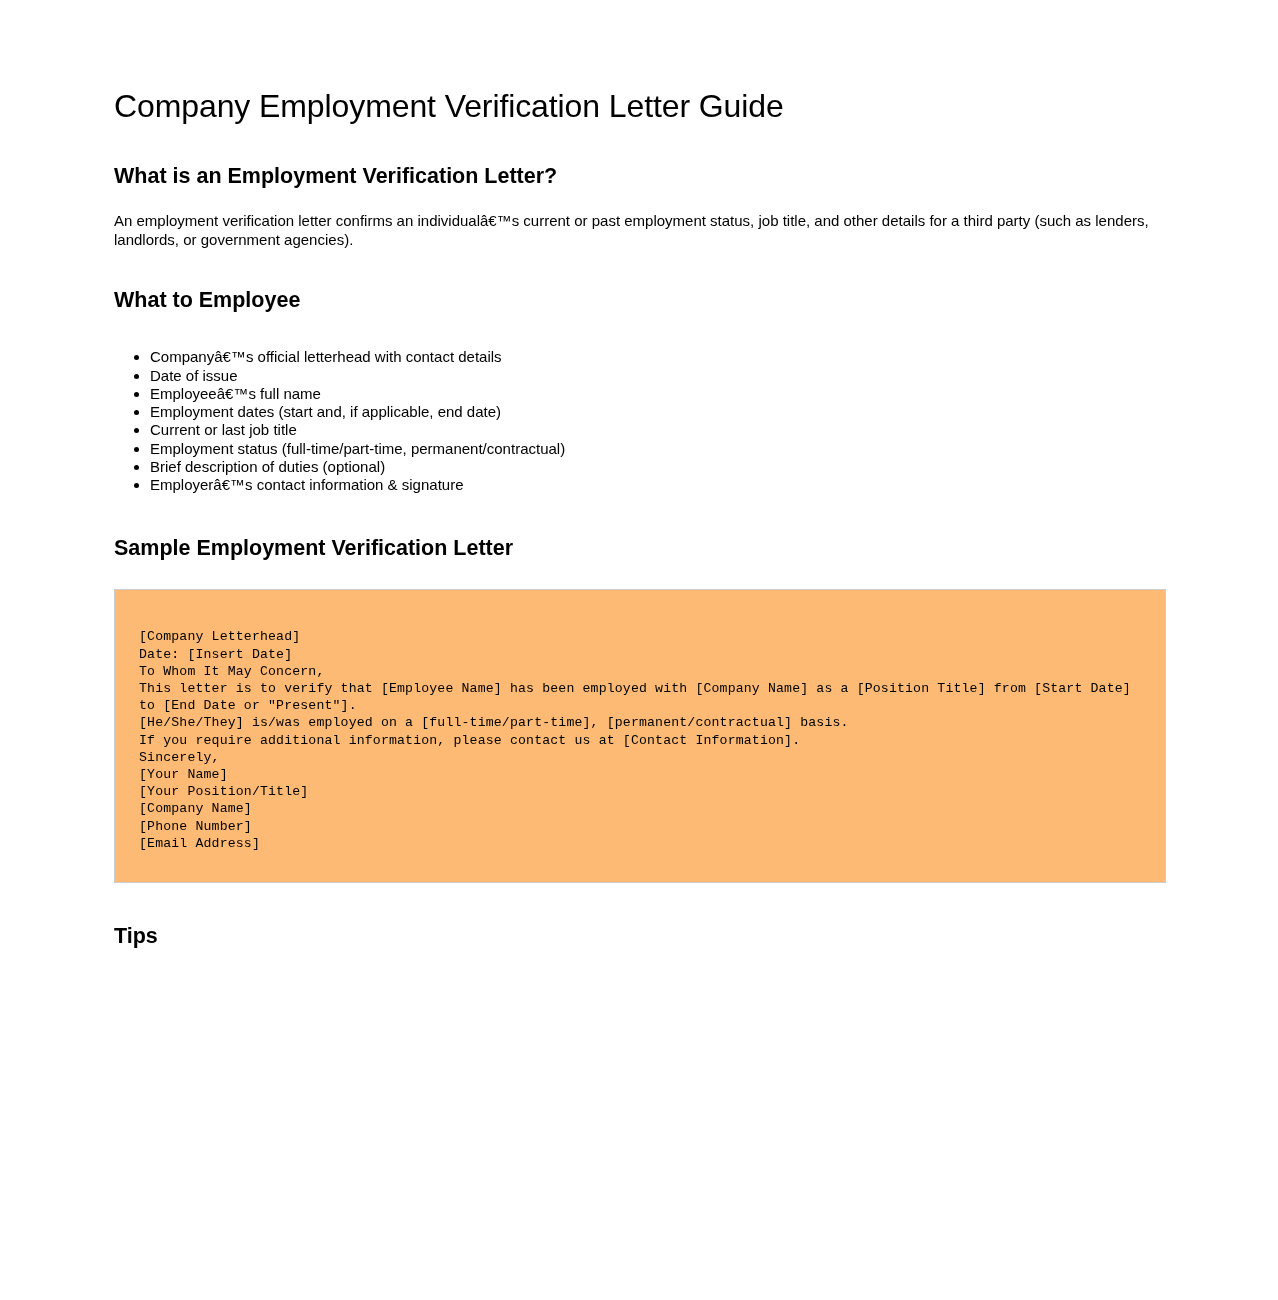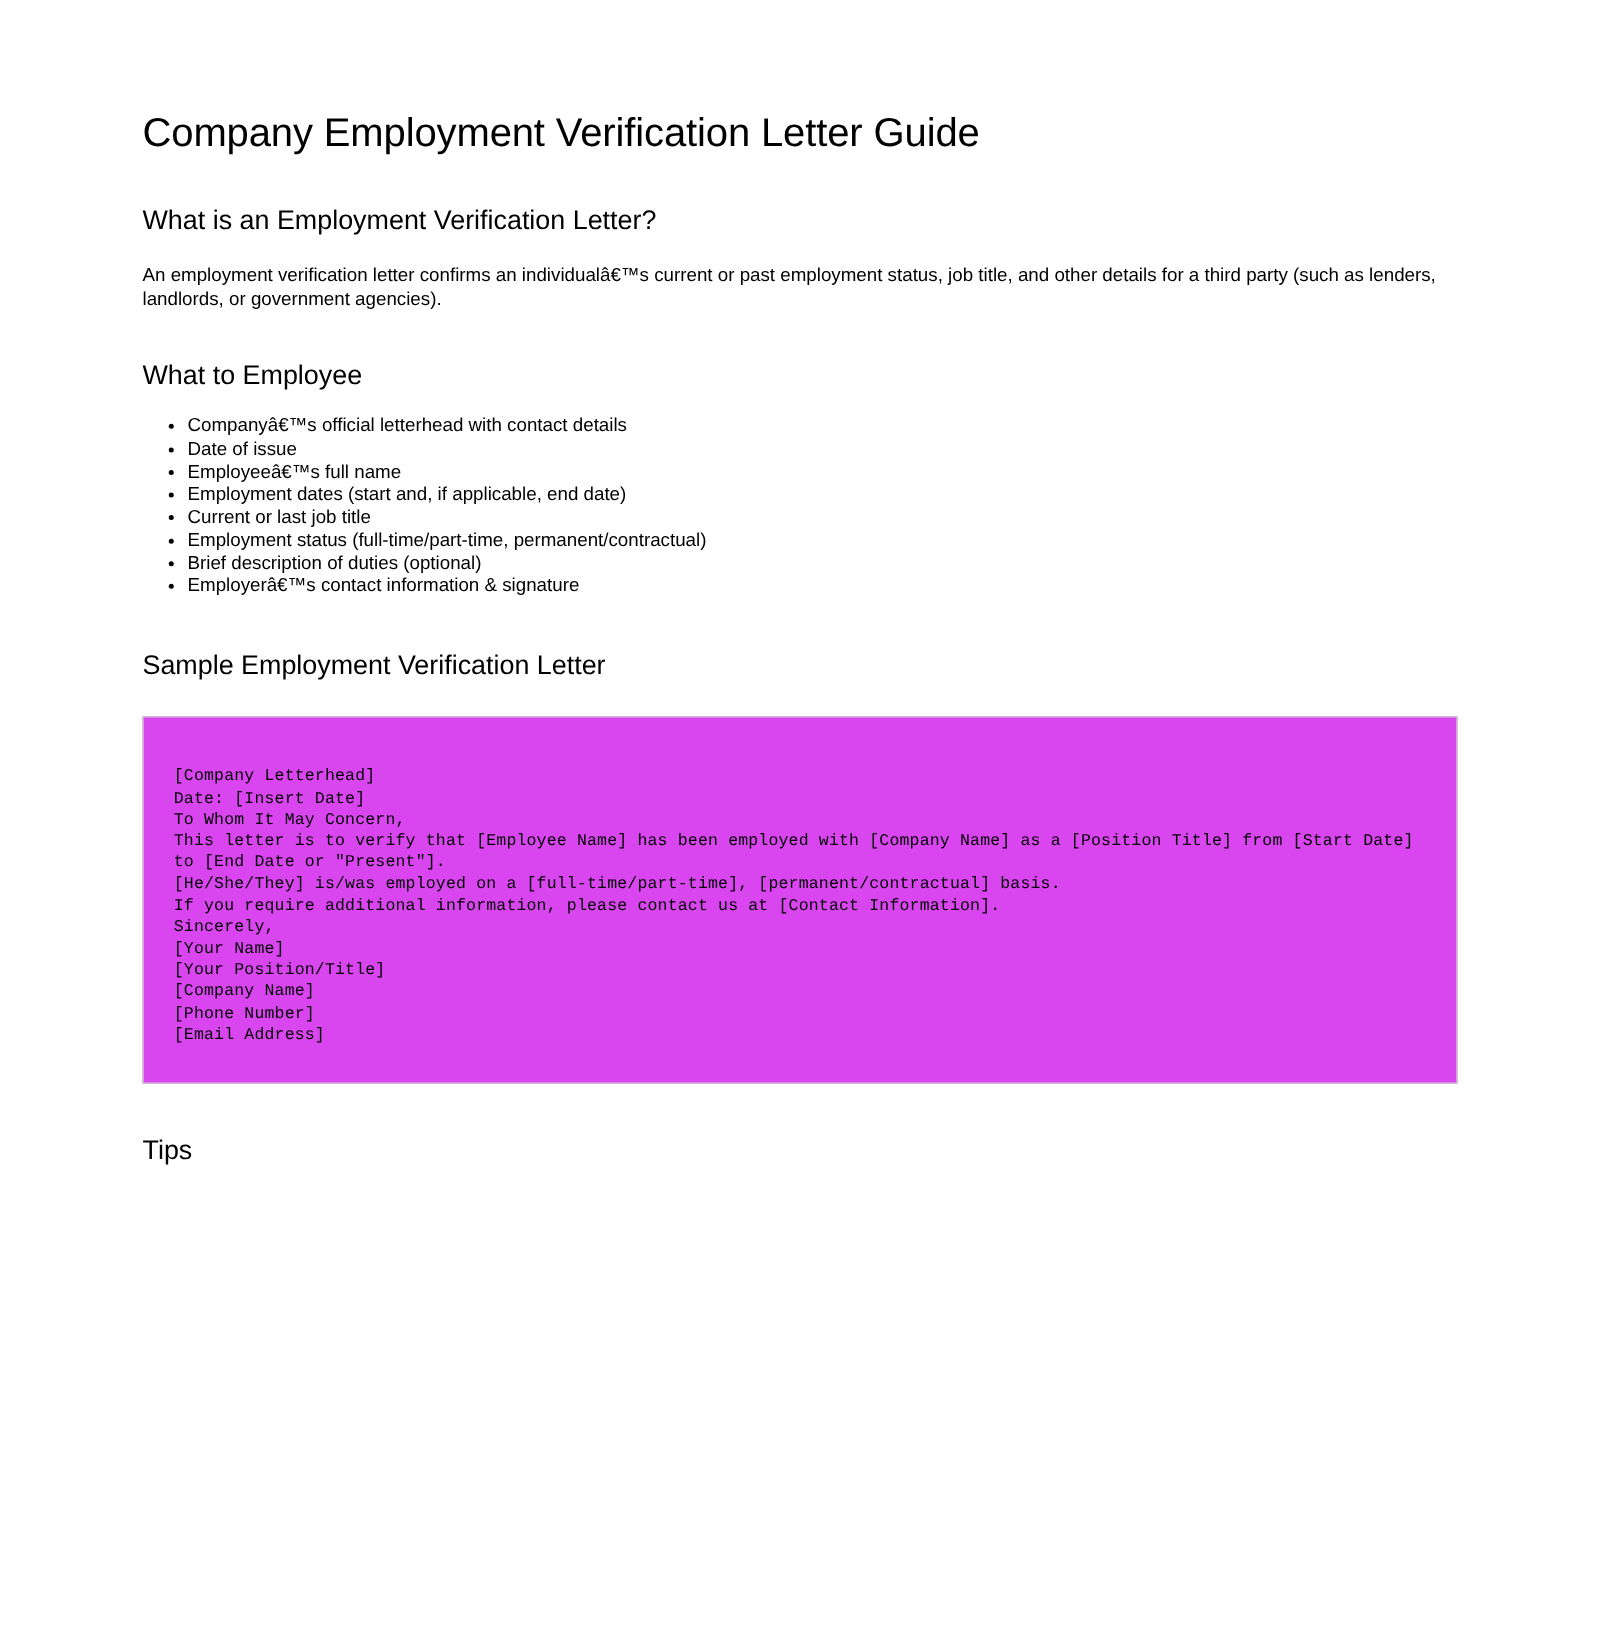--- a/index.html
+++ b/index.html
@@ -28,53 +28,53 @@
   h1.doc-title {
     font-size: 32px;
     font-weight: normal;
     line-height: 1.18;
     margin: 0 0 0 0;
     letter-spacing: -0.1px;
   }
 
   h2.section-heading {
     font-size: 21.5px;
-    font-weight: normal;
+    font-weight: bold;
     line-height: 1.2;
     margin: 38px 0 0 0;
   }
 
   h2.section-heading.tight {
     margin-top: 41px;
   }
 
   p.body-text {
     font-size: 15px;
     line-height: 1.33;
     margin: 21px 0 0 0;
     text-align: left;
   }
 
   ul.bullet-list {
     font-size: 15px;
     line-height: 1.22;
-    margin: 18px 0 0 0;
+    margin: 34px 0 0 0;
     padding-left: 36px;
     list-style-type: disc;
   }
 
   ul.bullet-list li {
     margin: 0;
     padding: 0;
   }
 
   .code-block-wrap {
     margin-top: 28px;
     border: 1px solid #cccccc;
-    background: #d946ef;
+    background: #fdba74;
     box-sizing: border-box;
     width: 1052px;
     padding: 38px 24px 30px 24px;
   }
 
   pre.sample-letter {
     margin: 0;
     padding: 0;
     font-family: "Liberation Mono", "DejaVu Sans Mono", monospace;
     font-size: 13.2px;

